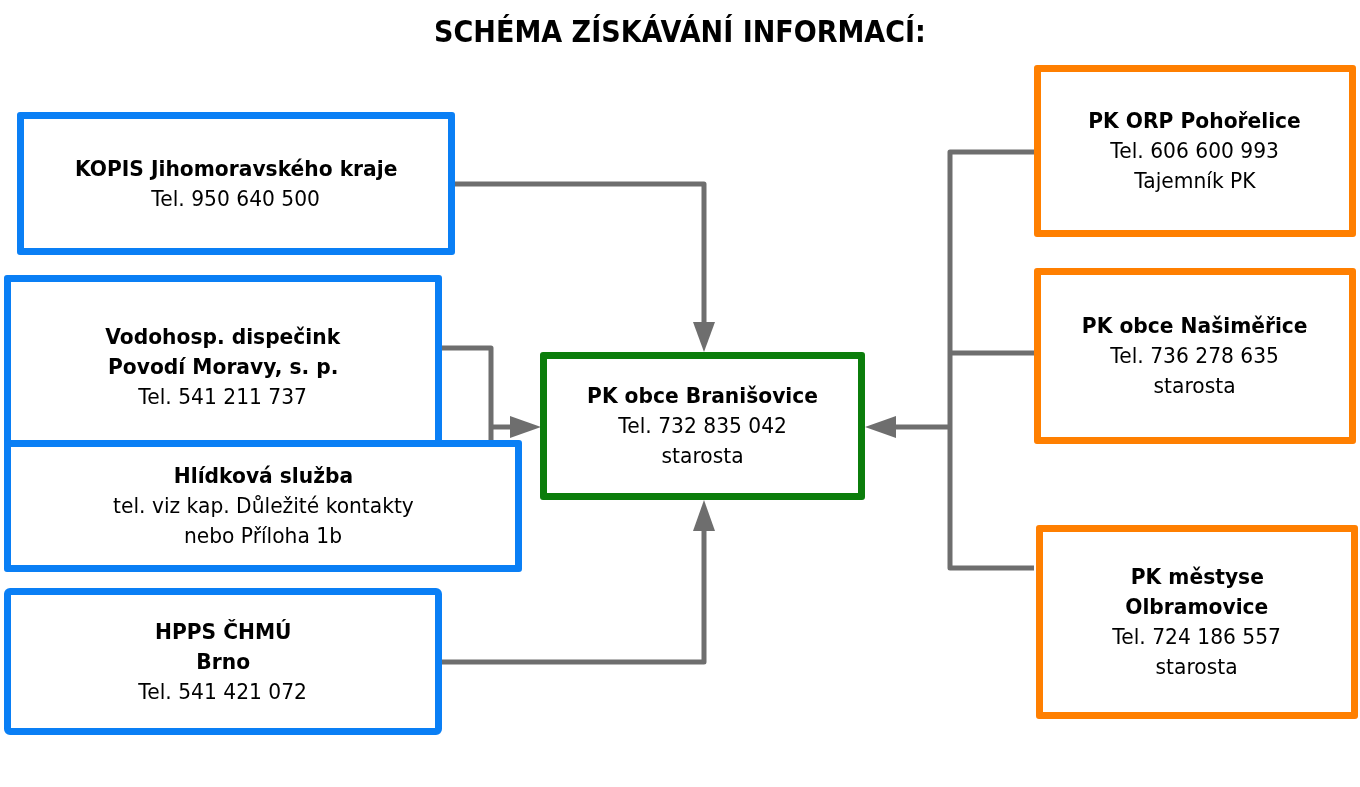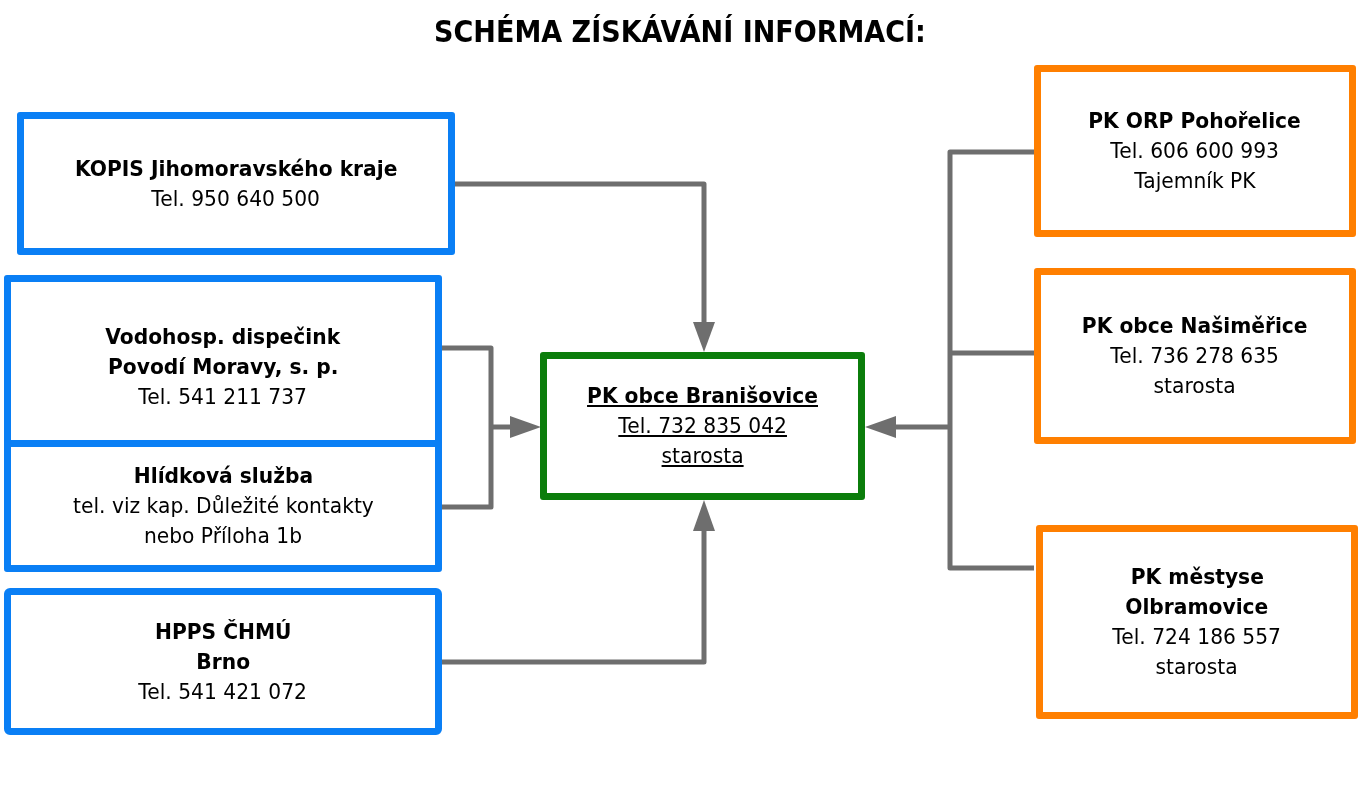--- a/index.html
+++ b/index.html
@@ -52,33 +52,33 @@
   <span class="b">KOPIS Jihomoravského kraje</span>
   <span>Tel. 950 640 500</span>
 </div>
 
 <div class="box blue" style="left:4px; top:275px; width:438px; height:184px;">
   <span class="b">Vodohosp. dispečink</span>
   <span class="b">Povodí Moravy, s. p.</span>
   <span>Tel. 541 211 737</span>
 </div>
 
-<div class="box blue" style="left:4px; top:440px; width:438px; height:132px;">
+<div class="box blue" style="left:4px; top:440px; width:518px; height:132px;">
   <span class="b">Hlídková služba</span>
   <span>tel. viz kap. Důležité kontakty</span>
   <span>nebo Příloha 1b</span>
 </div>
 
 <div class="box blue" style="left:4px; top:588px; width:438px; height:147px;border-radius:6px;">
   <span class="b">HPPS ČHMÚ</span>
   <span class="b">Brno</span>
   <span>Tel. 541 421 072</span>
 </div>
 
-<div class="box green" style="left:540px; top:352px; width:325px; height:148px;text-decoration:underline;">
+<div class="box green" style="left:540px; top:352px; width:325px; height:148px;">
   <span class="b">PK obce Branišovice</span>
   <span>Tel. 732 835 042</span>
   <span>starosta</span>
 </div>
 
 <div class="box orange" style="left:1034px; top:65px; width:322px; height:172px;">
   <span class="b">PK ORP Pohořelice</span>
   <span>Tel. 606 600 993</span>
   <span>Tajemník PK</span>
 </div>

